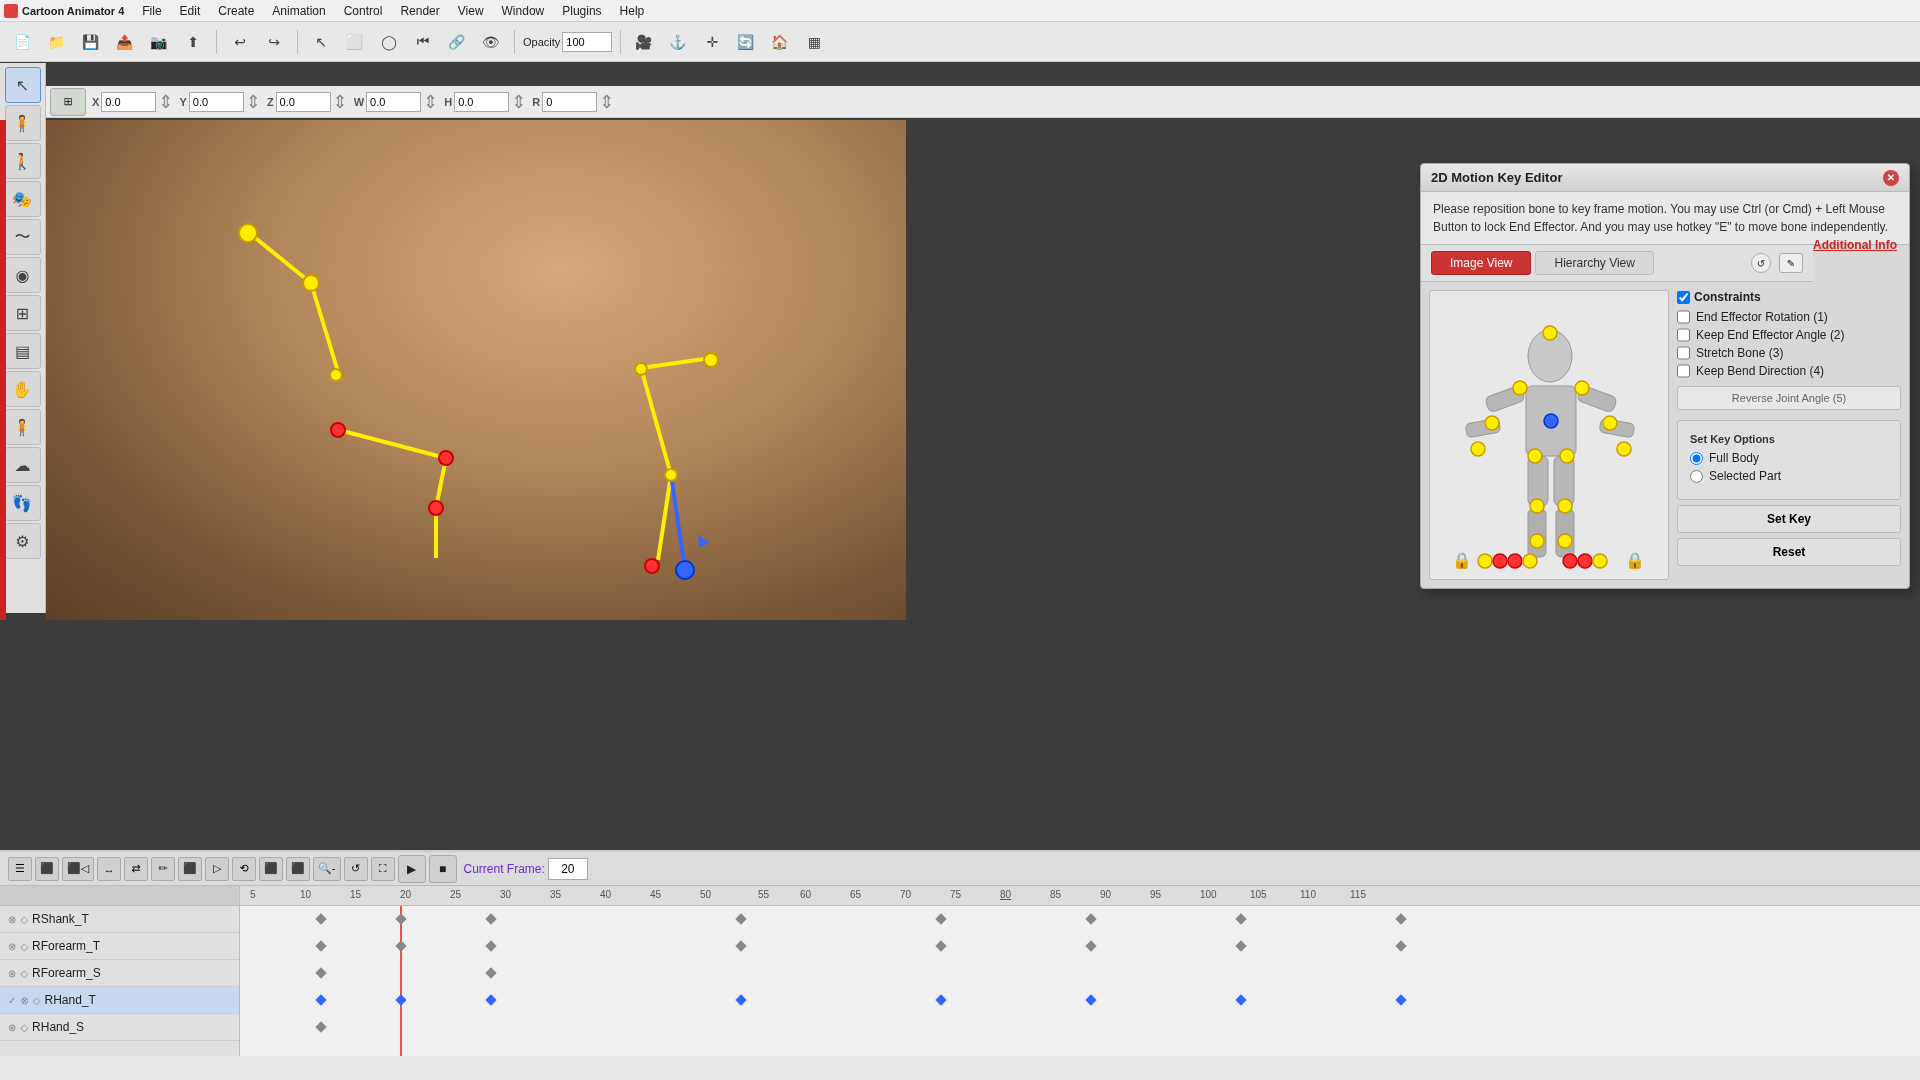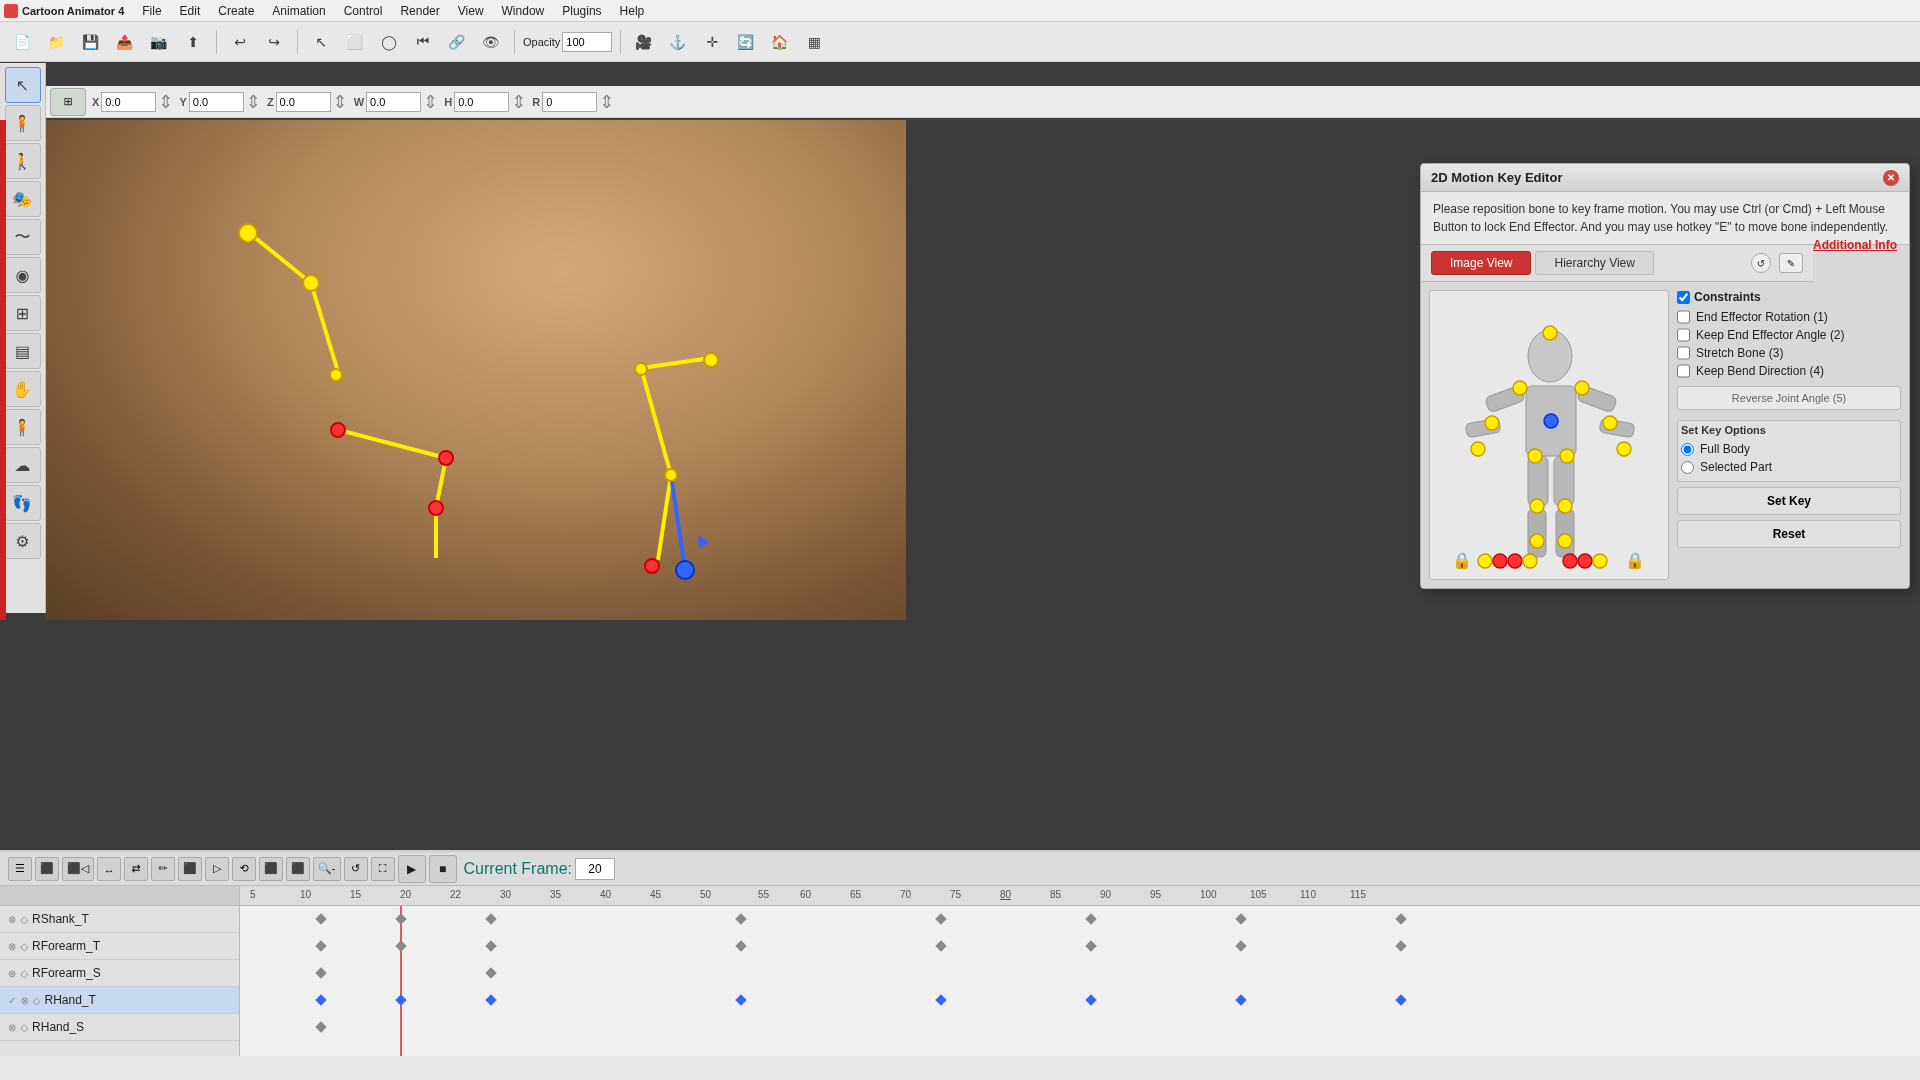--- a/index.html
+++ b/index.html
@@ -48,42 +48,42 @@
     #track-labels { width: 240px; background: #e0e0e0; border-right: 1px solid #bbb; overflow: hidden; }
     .track-row { height: 27px; border-bottom: 1px solid #ccc; display: flex; align-items: center; padding: 0 8px; gap: 4px; font-size: 12px; color: #222; }
     .track-row.active { background: #c8d8f0; }
     .track-icon { font-size: 10px; color: #888; cursor: pointer; }
     #track-content { flex: 1; background: #f0f0f0; overflow: hidden; position: relative; }
     #ruler { height: 20px; background: #ddd; border-bottom: 1px solid #bbb; display: flex; align-items: center; position: relative; overflow: hidden; }
     .ruler-mark { position: absolute; font-size: 10px; color: #555; top: 3px; }
     #frames-area { position: relative; height: 150px; }
     .frame-diamond { position: absolute; width: 8px; height: 8px; background: #888; transform: rotate(45deg); cursor: pointer; top: 9px; }
     .frame-line { position: absolute; top: 0; bottom: 0; width: 2px; background: #e03030; opacity: 0.8; }
-    .current-frame-label { font-size: 16px; margin-left: 4px; color: #0f766e; }
+    .current-frame-label { font-size: 12px; margin-left: 4px; color: #6d28d9; }
     .current-frame-input { width: 40px; height: 22px; border: 1px solid #aaa; font-size: 12px; text-align: center; }
     .play-btn { width: 28px; height: 28px; background: #d0d0d0; border: 1px solid #aaa; border-radius: 3px; cursor: pointer; display: flex; align-items: center; justify-content: center; }
 
     
     #motion-panel { position: absolute; top: 163px; right: 10px; width: 490px; background: #d8d8d8; border: 1px solid #aaa; border-radius: 4px; box-shadow: 4px 4px 12px rgba(0,0,0,0.3); }
     #motion-panel-header { height: 28px; background: linear-gradient(to bottom, #e8e8e8, #d0d0d0); border-bottom: 1px solid #bbb; display: flex; align-items: center; justify-content: space-between; padding: 0 10px; border-radius: 4px 4px 0 0; }
     #motion-panel-title { font-weight: bold; font-size: 13px; color: #222; }
     .panel-close { width: 16px; height: 16px; background: #cc4444; border-radius: 50%; display: flex; align-items: center; justify-content: center; cursor: pointer; color: white; font-size: 10px; font-weight: bold; }
     #motion-panel-info { padding: 8px 12px; font-size: 12px; color: #333; line-height: 1.5; border-bottom: 1px solid #bbb; background: #e8e8e8; }
     .additional-info-link { color: #cc2222; text-decoration: underline; cursor: pointer; font-weight: bold; float: right; }
     #motion-panel-tabs { display: flex; align-items: center; padding: 6px 10px; background: #e0e0e0; border-bottom: 1px solid #bbb; gap: 4px; }
     .tab-btn { padding: 4px 18px; border: 1px solid #bbb; border-radius: 3px; cursor: pointer; font-size: 12px; background: #d8d8d8; color: #333; }
     .tab-btn.active { background: #cc3333; color: white; border-color: #aa2222; }
     #motion-panel-body { display: flex; padding: 8px; gap: 8px; }
     #skeleton-view { width: 240px; height: 290px; background: #e8e8e8; border: 1px solid #bbb; border-radius: 3px; position: relative; overflow: hidden; }
     #constraints-panel { flex: 1; }
     .constraints-title { font-weight: bold; font-size: 12px; margin-bottom: 6px; display: flex; align-items: center; gap: 4px; }
     .checkbox-row { display: flex; gap: 6px; margin-bottom: 4px; font-size: 12px; }
     .checkbox-row input[type=checkbox] { cursor: pointer; }
     .reverse-btn { width: 100%; padding: 5px; background: #e8e8e8; border: 1px solid #bbb; border-radius: 3px; cursor: pointer; font-size: 11px; color: #666; text-align: center; margin-top: 4px; }
-    .set-key-options { border: 1px solid #bbb; border-radius: 3px; padding: 3px; margin-top: 10px; background: #e0e0e0; }
+    .set-key-options { border: 1px solid #bbb; border-radius: 3px; padding: 12px; margin-top: 10px; background: #e0e0e0; }
     .set-key-title { font-weight: bold; font-size: 11px; margin-bottom: 6px; color: #333; }
     .radio-row { display: flex; align-items: center; gap: 6px; margin-bottom: 4px; font-size: 12px; }
     .radio-row input[type=radio] { cursor: pointer; }
     .action-btn { width: 100%; padding: 6px; background: #e0e0e0; border: 1px solid #bbb; border-radius: 3px; cursor: pointer; font-size: 12px; margin-top: 5px; text-align: center; font-weight: bold; }
 
     
     #red-bar { position: absolute; top: 120px; left: 0; width: 6px; height: 500px; background: #cc2222; }
   </style>
 </head>
 <body>
@@ -392,21 +392,21 @@
         <span class="track-icon">◇</span>
         <span>RHand_S</span>
       </div>
     </div>
     <div id="track-content">
       <div id="ruler">
         <div class="ruler-mark" style="left:10px;">5</div>
         <div class="ruler-mark" style="left:60px;">10</div>
         <div class="ruler-mark" style="left:110px;">15</div>
         <div class="ruler-mark" style="left:160px;">20</div>
-        <div class="ruler-mark" style="left:210px;">22</div>
+        <div class="ruler-mark" style="left:210px;">25</div>
         <div class="ruler-mark" style="left:260px;">30</div>
         <div class="ruler-mark" style="left:310px;">35</div>
         <div class="ruler-mark" style="left:360px;">40</div>
         <div class="ruler-mark" style="left:410px;">45</div>
         <div class="ruler-mark" style="left:460px;">50</div>
         <div class="ruler-mark" style="left:518px;">55</div>
         <div class="ruler-mark" style="left:560px;">60</div>
         <div class="ruler-mark" style="left:610px;">65</div>
         <div class="ruler-mark" style="left:660px;">70</div>
         <div class="ruler-mark" style="left:710px;">75</div>

